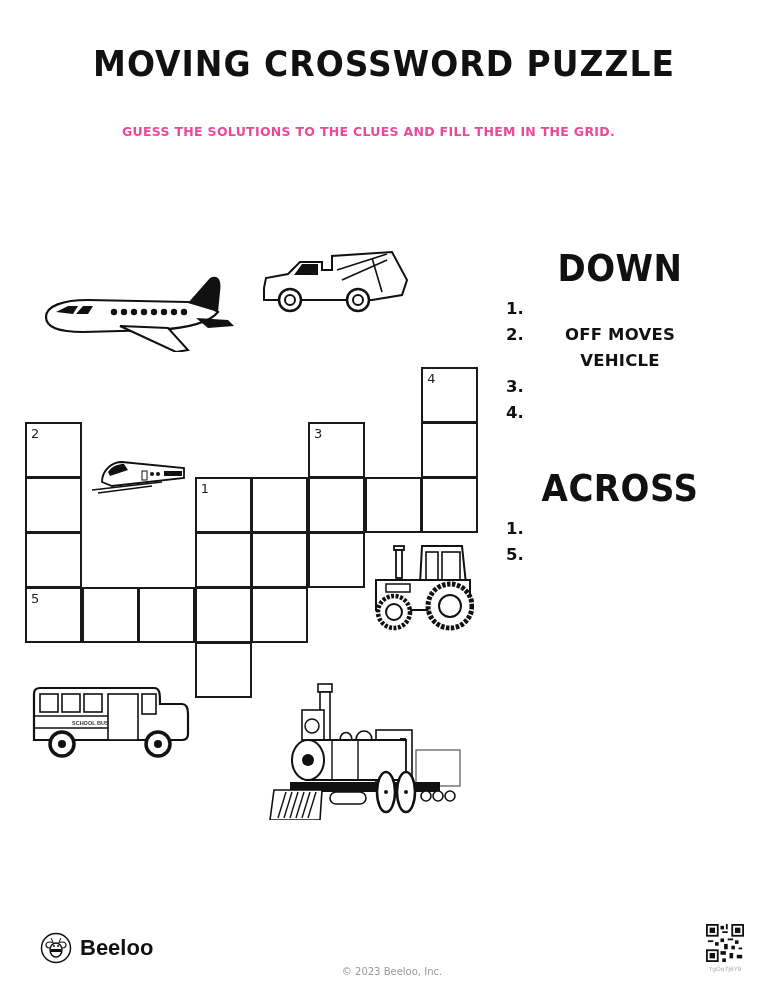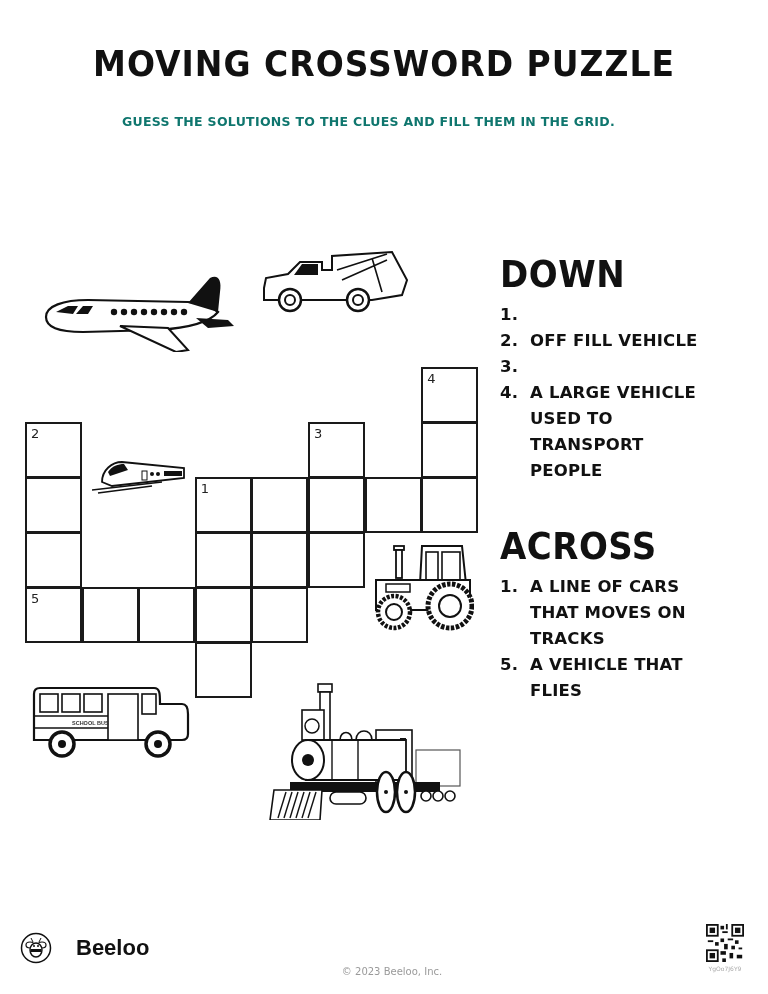--- a/index.html
+++ b/index.html
@@ -5,56 +5,56 @@
     * { box-sizing: border-box; margin: 0; padding: 0; }
     html, body { width: 768px; height: 994px; background: #ffffff; overflow: hidden; }
     body { position: relative; font-family: "DejaVu Sans", sans-serif; color: #111111; }
 
     .title {
       position: absolute; left: 0; top: 44px; width: 768px; text-align: center;
       font-family: "DejaVu Sans", sans-serif; font-weight: bold; font-size: 33px;
       letter-spacing: 1px; color: #111111; transform: scaleY(1.05);
     }
     .subtitle {
-      position: absolute; left: 0; top: 114px; width: 737px; text-align: center;
+      position: absolute; left: 0; top: 124px; width: 737px; text-align: center;
       font-family: "DejaVu Sans", sans-serif; font-weight: bold; font-size: 12.5px;
-      letter-spacing: 0.3px; color: #0f766e;
+      letter-spacing: 0.3px; color: #ec4899;
     }
 
     
     .grid { position: absolute; left: 0; top: 0; width: 768px; height: 994px; pointer-events: none; }
     .cell {
       position: absolute; width: 57px; height: 56px;
       border: 2px solid #1a1a1a; background: #ffffff; pointer-events: auto; cursor: text;
     }
     .cell-num {
       position: absolute; left: 4px; top: 2px; font-family: "DejaVu Sans", sans-serif;
       font-size: 13px; color: #222222;
     }
 
     
-    .clues { position: absolute; left: 500px; top: 252px; width: 240px; }
+    .clues { position: absolute; left: 500px; top: 246px; width: 240px; text-align: center; }
     .clue-heading {
       font-family: "DejaVu Sans", sans-serif; font-weight: bold; font-size: 34px;
       letter-spacing: 0.5px; color: #111111; line-height: 40px; transform: scaleY(1.08);
       transform-origin: left top;
     }
     .clue-list { list-style: none; margin-top: 10px; }
     .clue {
       display: flex; font-family: "DejaVu Sans", sans-serif; font-weight: bold;
       font-size: 16.5px; line-height: 26px; color: #111111; letter-spacing: 0.2px;
     }
     .clue-num { width: 30px; flex: none; }
     .clue-text { width: 180px; }
     .across { margin-top: 40px; }
 
     .illus { position: absolute; }
 
     
-    .brand { position: absolute; left: 20px; top: 932px; display: flex; align-items: center; gap: 24px; }
+    .brand { position: absolute; left: 40px; top: 932px; display: flex; align-items: center; gap: 8px; }
     .brand-name { font-family: "Liberation Sans", sans-serif; font-weight: bold; font-size: 22px; color: #111111; }
     .copyright {
       position: absolute; left: 0; top: 966px; width: 768px; text-align: center;
       font-family: "DejaVu Sans", sans-serif; font-size: 10px; color: #9a9a9a; padding-left: 16px;
     }
     .qr { position: absolute; left: 706px; top: 924px; width: 38px; height: 38px; }
     .qr-code {
       position: absolute; left: 700px; top: 965px; width: 50px; text-align: center;
       font-family: "DejaVu Sans", sans-serif; font-size: 6px; color: #aaaaaa;
     }
@@ -204,41 +204,38 @@
 
 <div class="clues">
   <div class="clue-section">
     <div class="clue-heading">DOWN</div>
     <ul class="clue-list">
       <li class="clue">
           <span class="clue-num">1.</span>
         </li>
       <li class="clue">
           <span class="clue-num">2.</span>
-          <span class="clue-text">OFF FILL VEHICLE</span>
+          <span class="clue-text">OFF MOVES VEHICLE</span>
         </li>
       <li class="clue">
           <span class="clue-num">3.</span>
         </li>
       <li class="clue">
           <span class="clue-num">4.</span>
-          <span class="clue-text">A LARGE VEHICLE USED TO TRANSPORT PEOPLE</span>
         </li>
     </ul>
   </div>
   <div class="clue-section across">
     <div class="clue-heading">ACROSS</div>
     <ul class="clue-list">
       <li class="clue">
           <span class="clue-num">1.</span>
-          <span class="clue-text">A LINE OF CARS THAT MOVES ON TRACKS</span>
         </li>
       <li class="clue">
           <span class="clue-num">5.</span>
-          <span class="clue-text">A VEHICLE THAT FLIES</span>
         </li>
     </ul>
   </div>
 </div>
 
 <div class="brand">
   <svg width="32" height="32" viewBox="0 0 32 32">
     <circle cx="16" cy="16" r="14.5" fill="#fff" stroke="#111" stroke-width="1.5"></circle>
     <ellipse cx="10" cy="13" rx="4" ry="3" fill="#fff" stroke="#111" stroke-width="1.2"></ellipse>
     <ellipse cx="22" cy="13" rx="4" ry="3" fill="#fff" stroke="#111" stroke-width="1.2"></ellipse>

